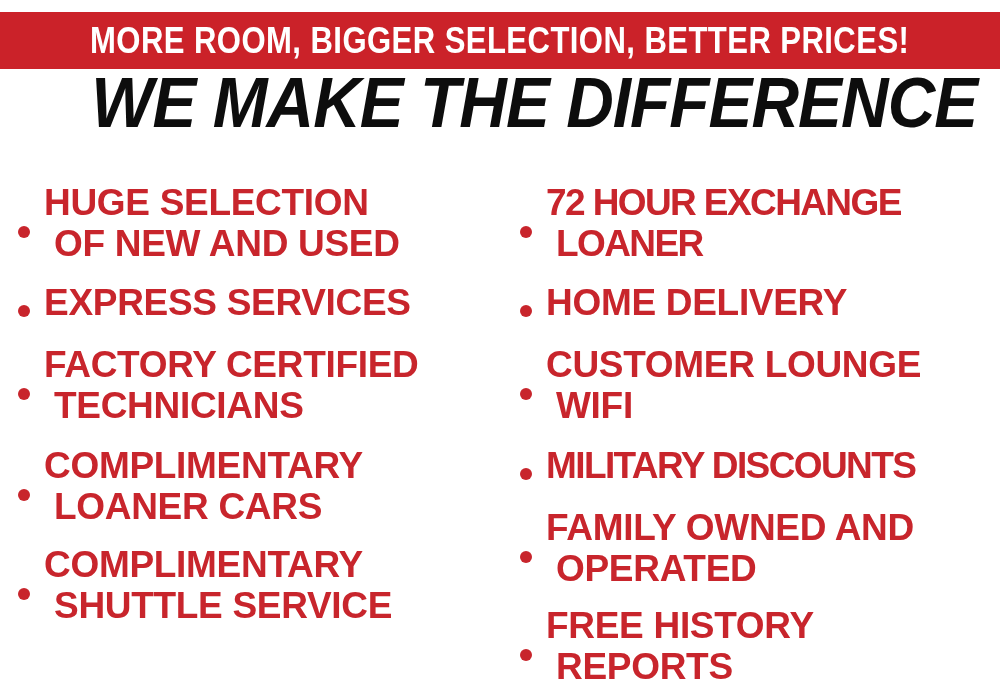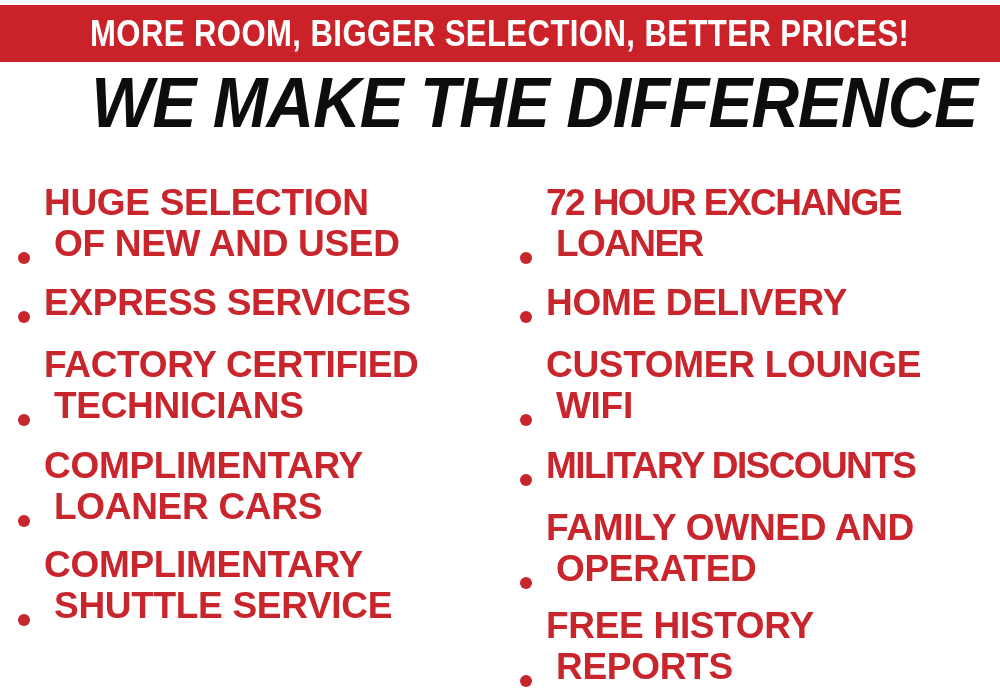--- a/index.html
+++ b/index.html
@@ -16,21 +16,21 @@
     width: 1000px;
     height: 694px;
     background: #ffffff;
     overflow: hidden;
   }
 
   
   .banner {
     position: absolute;
     left: 0;
-    top: 5px;
+    top: 12px;
     width: 1000px;
     height: 57px;
     background: #cb2229;
     display: flex;
     align-items: center;
     justify-content: center;
   }
   .banner-text {
     color: #ffffff;
     font-family: "Liberation Sans Narrow", "Liberation Sans", sans-serif;
@@ -78,21 +78,21 @@
     position: absolute;
     top: 0;
     height: 534px;
   }
   .col-left  { left: 0px;   width: 500px; }
   .col-right { left: 500px; width: 500px; }
 
   .bullet-item {
     position: absolute;
     display: flex;
-    align-items: flex-end;
+    align-items: center;
     white-space: nowrap;
   }
   .col-left  .bullet-item { left: 18px; }
   .col-right .bullet-item { left: 20px; }
 
   .dot {
     flex: 0 0 auto;
     width: 12px;
     height: 12px;
     border-radius: 50%;

